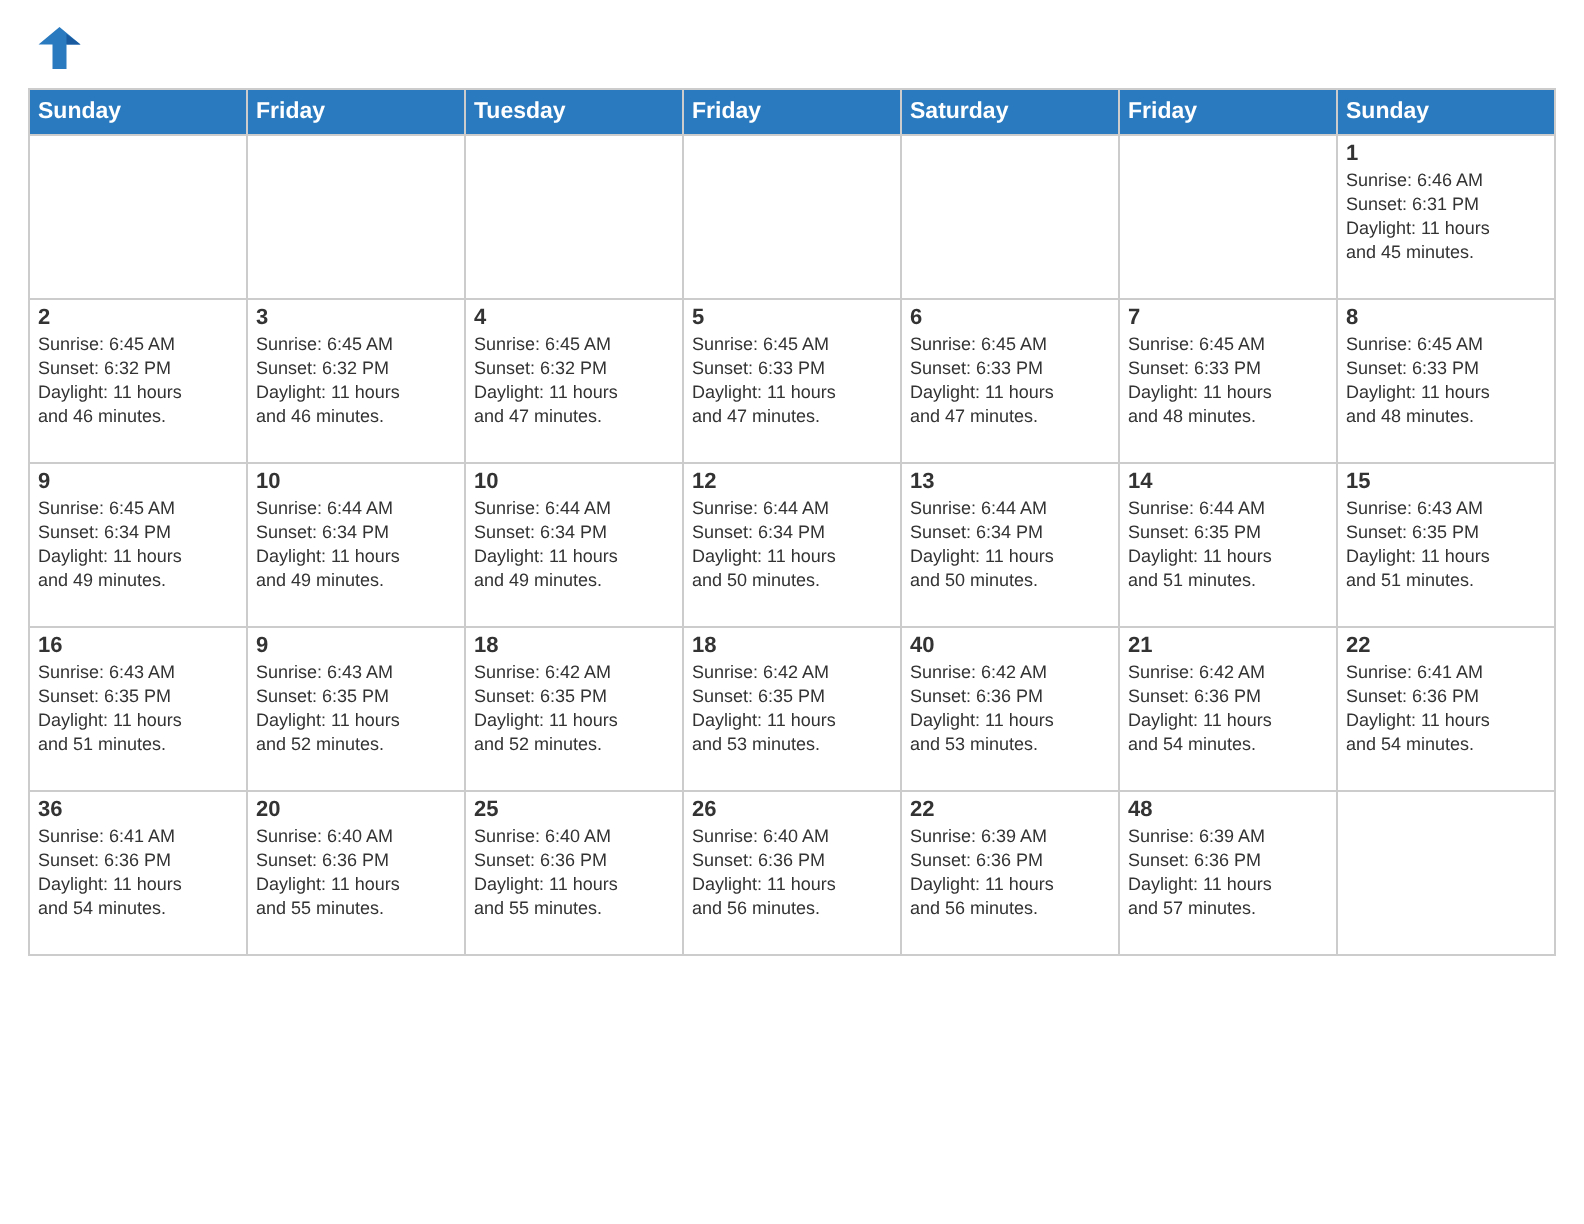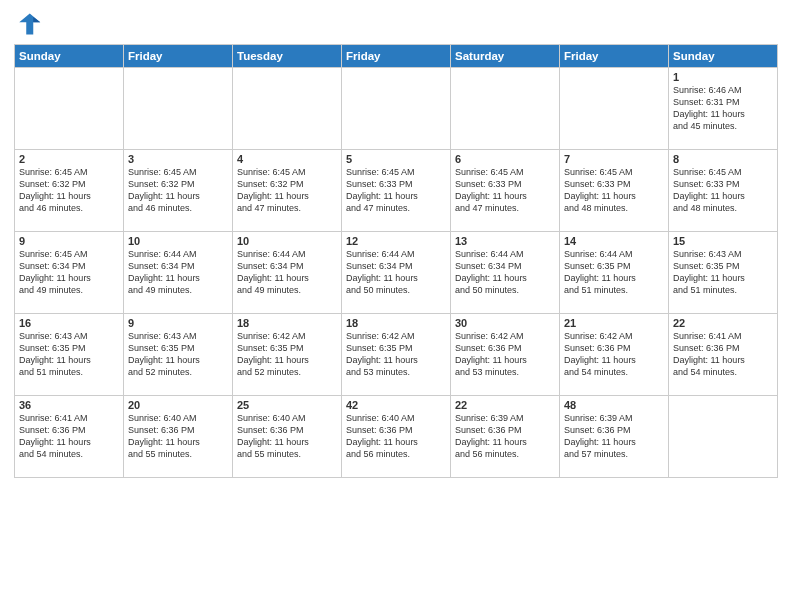--- a/index.html
+++ b/index.html
@@ -218,21 +218,21 @@
           </td>
           <td>
             <span class="day-number">18</span>
             <div class="day-info">Sunrise: 6:42 AM<br>Sunset: 6:35 PM<br>Daylight: 11 hours<br>and 52 minutes.</div>
           </td>
           <td>
             <span class="day-number">18</span>
             <div class="day-info">Sunrise: 6:42 AM<br>Sunset: 6:35 PM<br>Daylight: 11 hours<br>and 53 minutes.</div>
           </td>
           <td>
-            <span class="day-number">30</span>
+            <span class="day-number">40</span>
             <div class="day-info">Sunrise: 6:42 AM<br>Sunset: 6:36 PM<br>Daylight: 11 hours<br>and 53 minutes.</div>
           </td>
           <td>
             <span class="day-number">21</span>
             <div class="day-info">Sunrise: 6:42 AM<br>Sunset: 6:36 PM<br>Daylight: 11 hours<br>and 54 minutes.</div>
           </td>
           <td>
             <span class="day-number">22</span>
             <div class="day-info">Sunrise: 6:41 AM<br>Sunset: 6:36 PM<br>Daylight: 11 hours<br>and 54 minutes.</div>
           </td>
@@ -244,21 +244,21 @@
           </td>
           <td>
             <span class="day-number">20</span>
             <div class="day-info">Sunrise: 6:40 AM<br>Sunset: 6:36 PM<br>Daylight: 11 hours<br>and 55 minutes.</div>
           </td>
           <td>
             <span class="day-number">25</span>
             <div class="day-info">Sunrise: 6:40 AM<br>Sunset: 6:36 PM<br>Daylight: 11 hours<br>and 55 minutes.</div>
           </td>
           <td>
-            <span class="day-number">42</span>
+            <span class="day-number">26</span>
             <div class="day-info">Sunrise: 6:40 AM<br>Sunset: 6:36 PM<br>Daylight: 11 hours<br>and 56 minutes.</div>
           </td>
           <td>
             <span class="day-number">22</span>
             <div class="day-info">Sunrise: 6:39 AM<br>Sunset: 6:36 PM<br>Daylight: 11 hours<br>and 56 minutes.</div>
           </td>
           <td>
             <span class="day-number">48</span>
             <div class="day-info">Sunrise: 6:39 AM<br>Sunset: 6:36 PM<br>Daylight: 11 hours<br>and 57 minutes.</div>
           </td>

